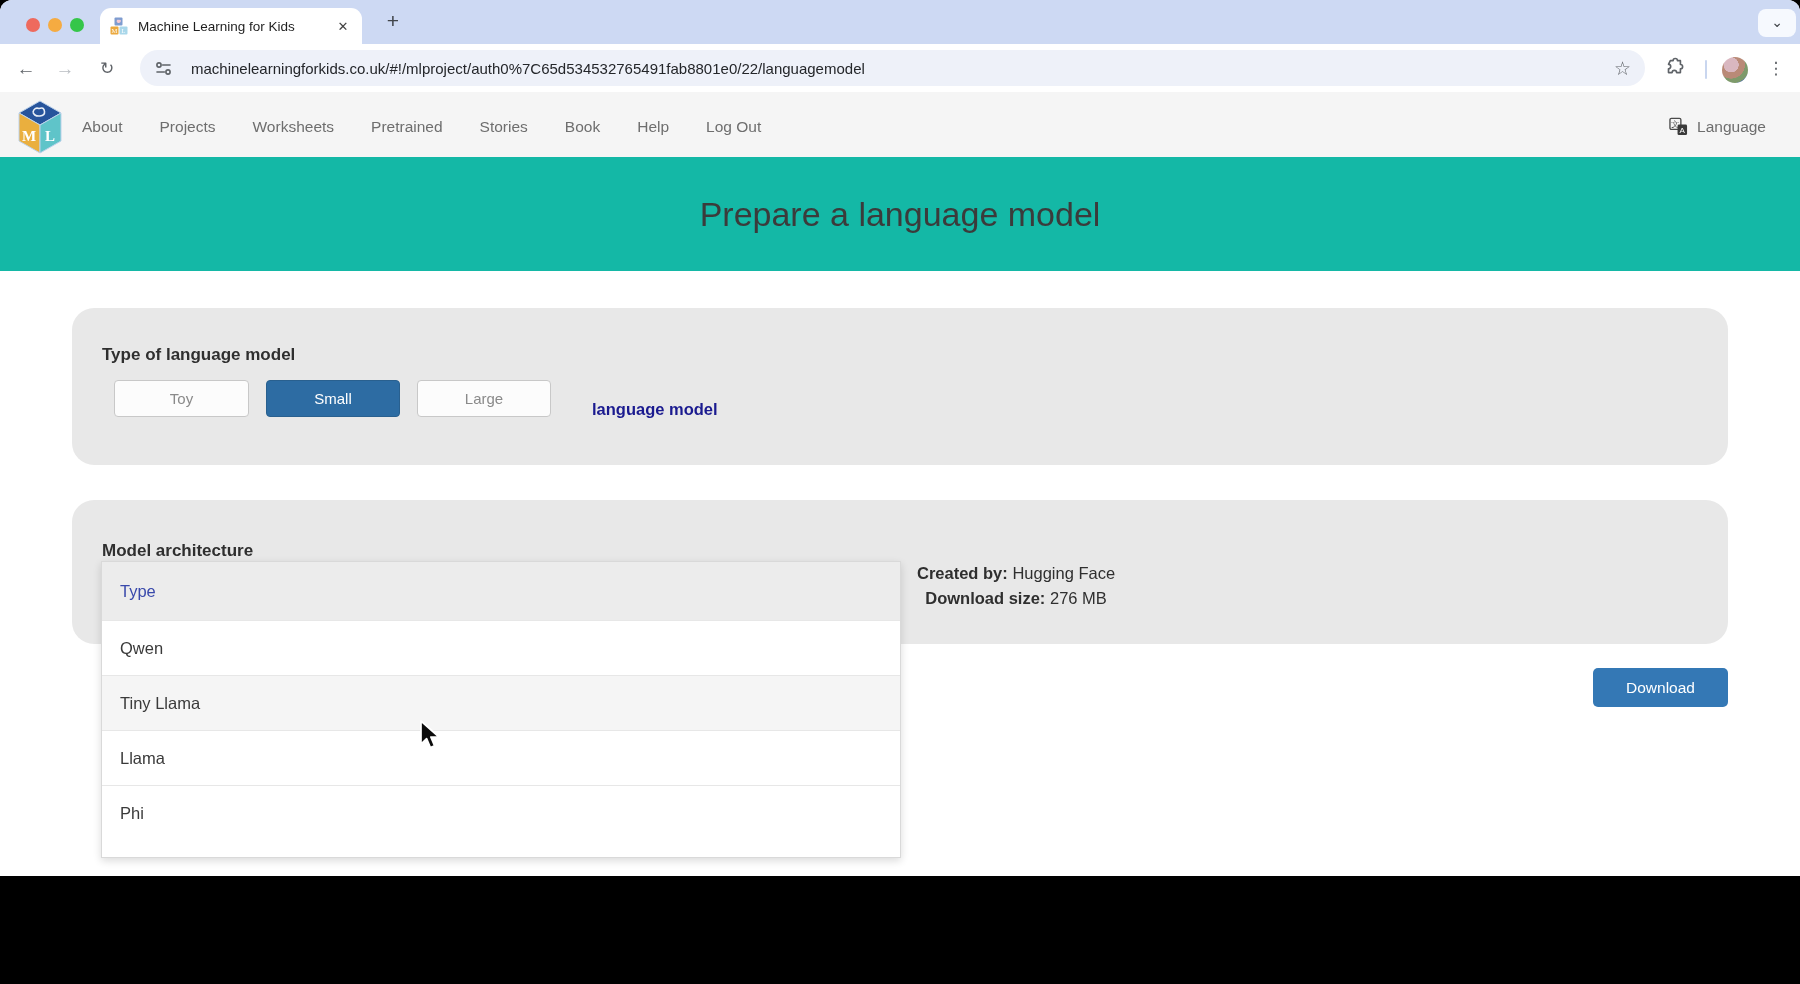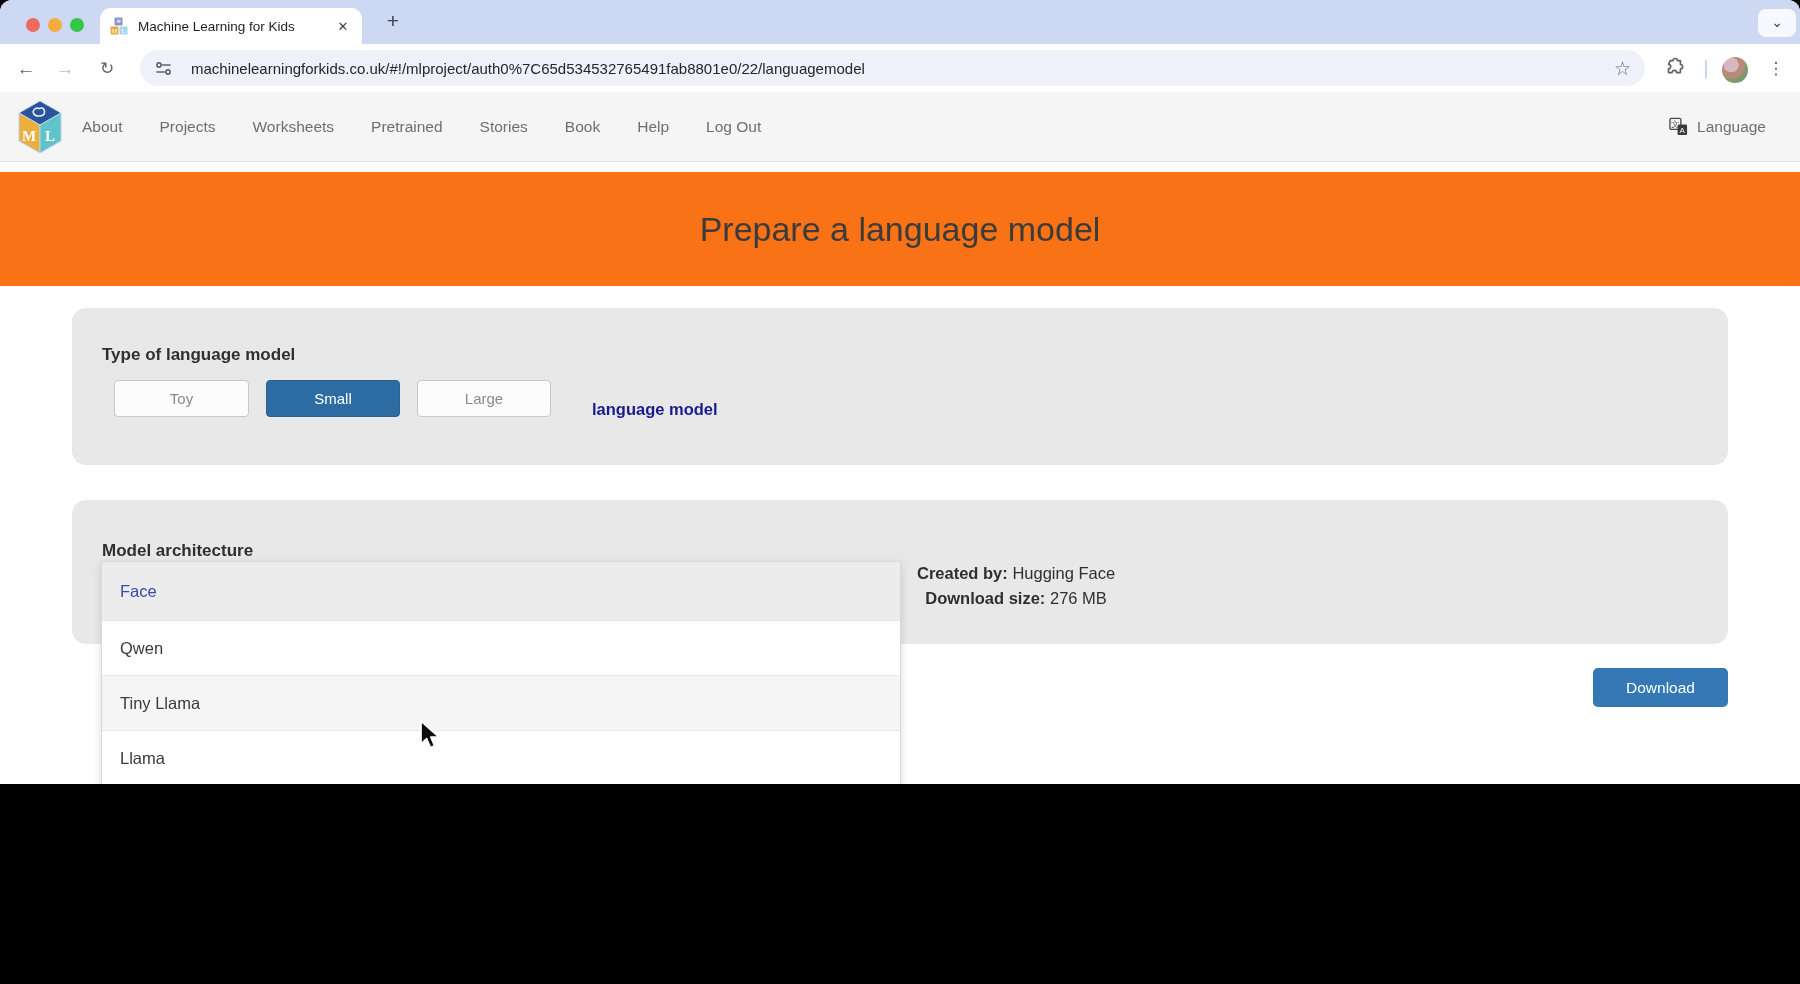--- a/index.html
+++ b/index.html
@@ -1,16 +1,16 @@
 <!DOCTYPE html>
 <html><head>
 <meta charset="utf-8">
 <style>
   html,body{margin:0;padding:0;background:#000;}
-  .screen{position:relative;width:1800px;height:784px;background:#ffffff;overflow:hidden;
+  .screen{position:relative;width:1800px;height:876px;background:#ffffff;overflow:hidden;
           font-family:"Liberation Sans", sans-serif;border-radius:12px 12px 0 0;}
 
   
   .tabstrip{position:absolute;left:0;top:0;width:1800px;height:44px;background:#cdd9f3;}
   .traffic{position:absolute;top:18px;width:14px;height:14px;border-radius:50%;}
   .t-red{left:26px;background:#ee6a5e;}
   .t-yellow{left:48px;background:#f5ab41;}
   .t-green{left:70px;background:#35c649;}
   .tab{position:absolute;left:100px;top:8px;width:262px;height:36px;background:#ffffff;
        border-radius:11px 11px 0 0;display:flex;align-items:center;padding:0 10px;box-sizing:border-box;}
@@ -38,24 +38,24 @@
 
   
   .sitenav{position:absolute;left:0;top:92px;width:1800px;height:70px;background:#f5f5f5;
            border-bottom:1px solid #e3e3e3;display:flex;align-items:center;box-sizing:border-box;}
   .logo{margin-left:18px;width:44px;height:54px;}
   .navlinks{display:flex;gap:37px;margin-left:20px;}
   .navlink{font-size:15.5px;color:#6e6e6e;cursor:default;}
   .lang{margin-left:auto;margin-right:34px;display:flex;align-items:center;gap:9px;color:#6e6e6e;font-size:15.5px;}
 
   
-  .titleband{position:absolute;left:0;top:172px;width:1800px;height:114px;background:#f97316;}
+  .titleband{position:absolute;left:0;top:157px;width:1800px;height:114px;background:#14b8a6;}
   .pagetitle{margin:0;text-align:center;line-height:114px;font-size:34px;font-weight:400;color:#3b3b3b;}
 
-  .panel{position:absolute;left:72px;width:1656px;background:#e8e8e8;border-radius:14px;}
+  .panel{position:absolute;left:72px;width:1656px;background:#e8e8e8;border-radius:22px;}
   .panel1{top:308px;height:157px;}
   .panel2{top:500px;height:144px;text-align:center;}
   .panel-h{position:absolute;left:30px;font-size:17px;font-weight:bold;color:#2f2f2f;}
   .p1-h{top:37px;}
   .p2-h{top:41px;}
 
   .btnrow{position:absolute;left:42px;top:70px;display:flex;gap:17px;align-items:center;}
   .opt-btn{height:37px;border-radius:4px;border:1px solid #c8c8c8;background:#fcfcfc;color:#8a8a8a;
            font-size:15px;font-family:"Liberation Sans", sans-serif;box-sizing:border-box;}
   .opt-toy{width:135px;}
@@ -182,21 +182,21 @@
         <span>Hugging Face</span>
       </div>
       <div>
         <b>Download size:</b>
         <span>276 MB</span>
       </div>
     </div>
   </div>
 
   <div class="dropdown">
-    <div class="dd-row first selected">Face</div>
+    <div class="dd-row first selected">Type</div>
     <div class="dd-row">Qwen</div>
     <div class="dd-row hovered">Tiny Llama</div>
     <div class="dd-row">Llama</div>
     <div class="dd-row last">Phi</div>
     <div class="dd-pad"></div>
   </div>
 
   <button class="download-btn">Download</button>
 
   <svg class="cursor" width="28" height="32" viewBox="0 0 28 32">

